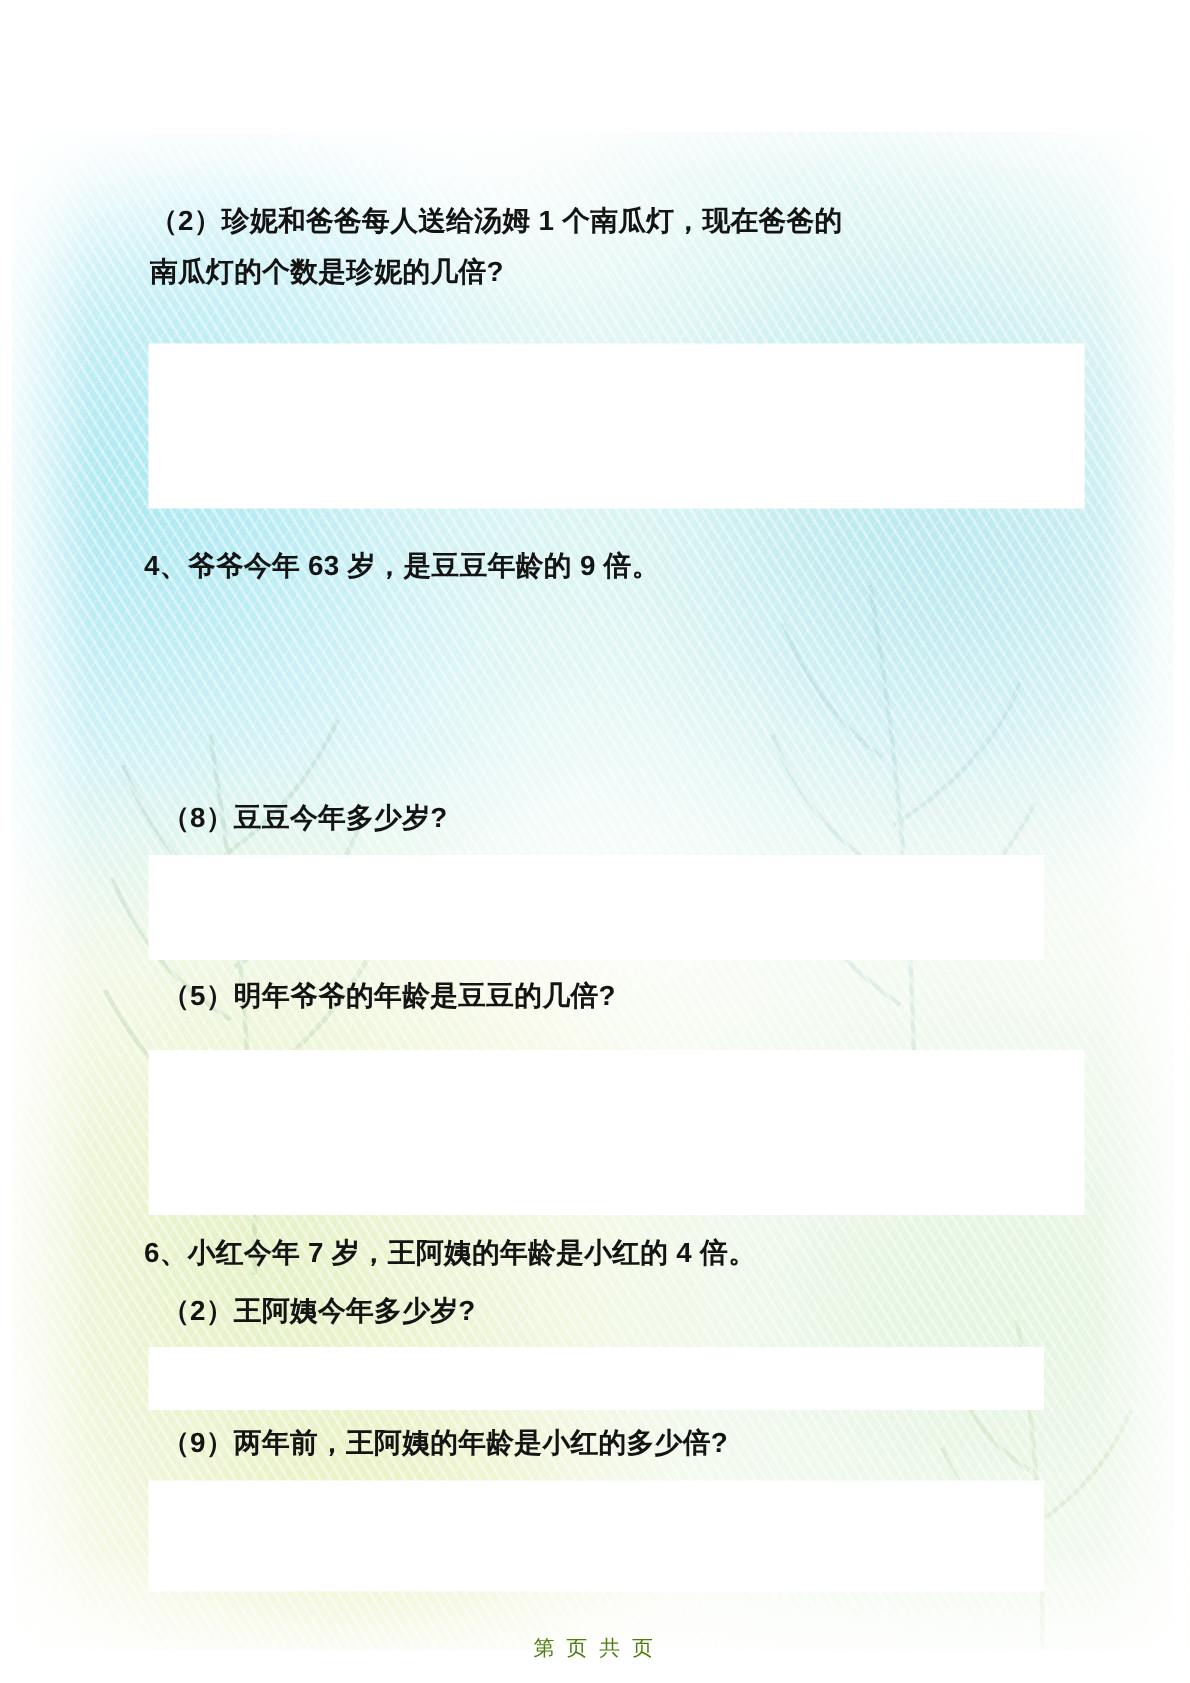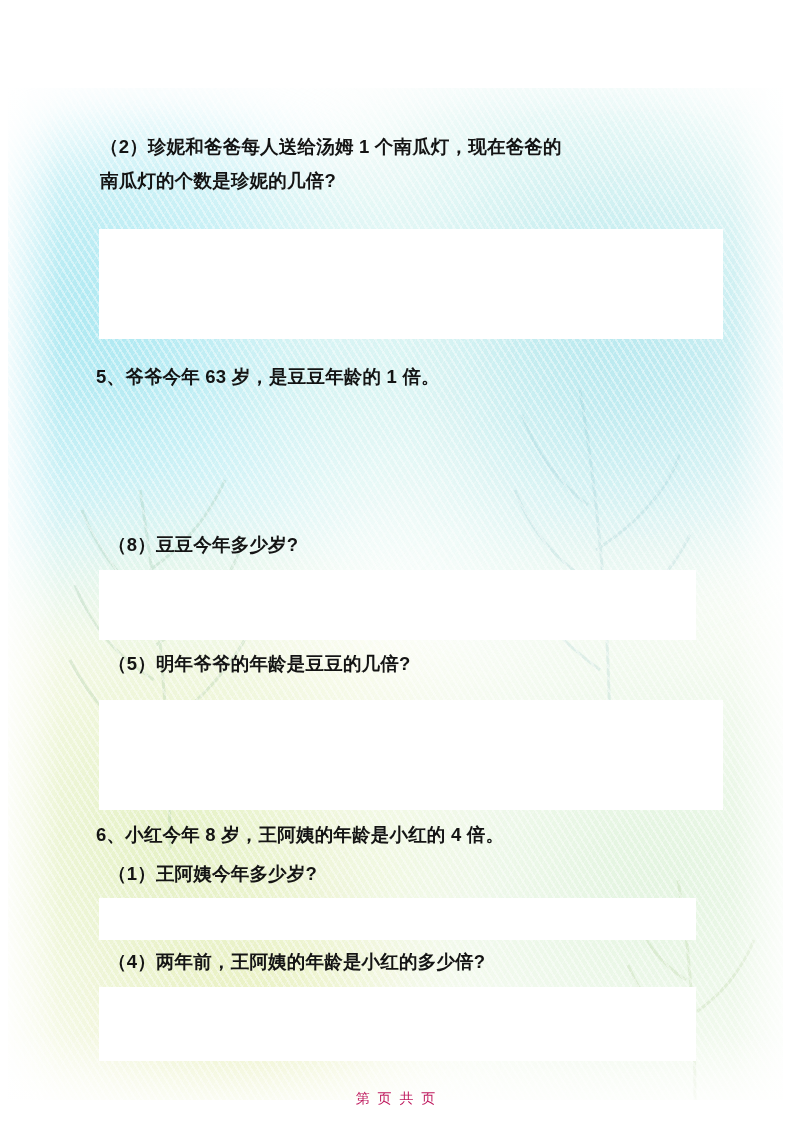--- a/index.html
+++ b/index.html
@@ -141,21 +141,21 @@
     background: #ffffff;
   }
 
   .footer {
     position: absolute;
     left: 0;
     bottom: 14px;
     width: 793px;
     text-align: center;
     font-size: 14px;
-    color: #be185d;
+    color: #4d7c0f;
     letter-spacing: 2px;
   }
 </style>
 </head>
 <body>
 
 <div class="page">
 
   <div class="bg-layer">
     <div class="wash wash-a"></div>
@@ -207,35 +207,35 @@
     <div class="margin-right"></div>
   </div>
 
   <div class="content">
 
     <div class="q-text" style="left:100px; top:130px; width:612px;">（2）珍妮和爸爸每人送给汤姆 1 个南瓜灯，现在爸爸的
 南瓜灯的个数是珍妮的几倍?</div>
 
     <div class="answer-box" style="left:99px; top:229px; width:624px; height:110px;"></div>
 
-    <div class="q-text" style="left:96px; top:360px; width:640px;">5、爷爷今年 63 岁，是豆豆年龄的 1 倍。</div>
+    <div class="q-text" style="left:96px; top:360px; width:640px;">4、爷爷今年 63 岁，是豆豆年龄的 9 倍。</div>
 
     <div class="q-text" style="left:108px; top:528px; width:620px;">（8）豆豆今年多少岁?</div>
 
     <div class="answer-box" style="left:99px; top:570px; width:597px; height:70px;"></div>
 
     <div class="q-text" style="left:108px; top:647px; width:620px;">（5）明年爷爷的年龄是豆豆的几倍?</div>
 
     <div class="answer-box" style="left:99px; top:700px; width:624px; height:110px;"></div>
 
-    <div class="q-text" style="left:96px; top:818px; width:650px;">6、小红今年 8 岁，王阿姨的年龄是小红的 4 倍。</div>
-
-    <div class="q-text" style="left:108px; top:857px; width:620px;">（1）王阿姨今年多少岁?</div>
+    <div class="q-text" style="left:96px; top:818px; width:650px;">6、小红今年 7 岁，王阿姨的年龄是小红的 4 倍。</div>
+
+    <div class="q-text" style="left:108px; top:857px; width:620px;">（2）王阿姨今年多少岁?</div>
 
     <div class="answer-box" style="left:99px; top:898px; width:597px; height:42px;"></div>
 
-    <div class="q-text" style="left:108px; top:945px; width:640px;">（4）两年前，王阿姨的年龄是小红的多少倍?</div>
+    <div class="q-text" style="left:108px; top:945px; width:640px;">（9）两年前，王阿姨的年龄是小红的多少倍?</div>
 
     <div class="answer-box" style="left:99px; top:987px; width:597px; height:74px;"></div>
 
     <div class="footer">第 页 共 页</div>
   </div>
 </div>
 
 </body></html>

